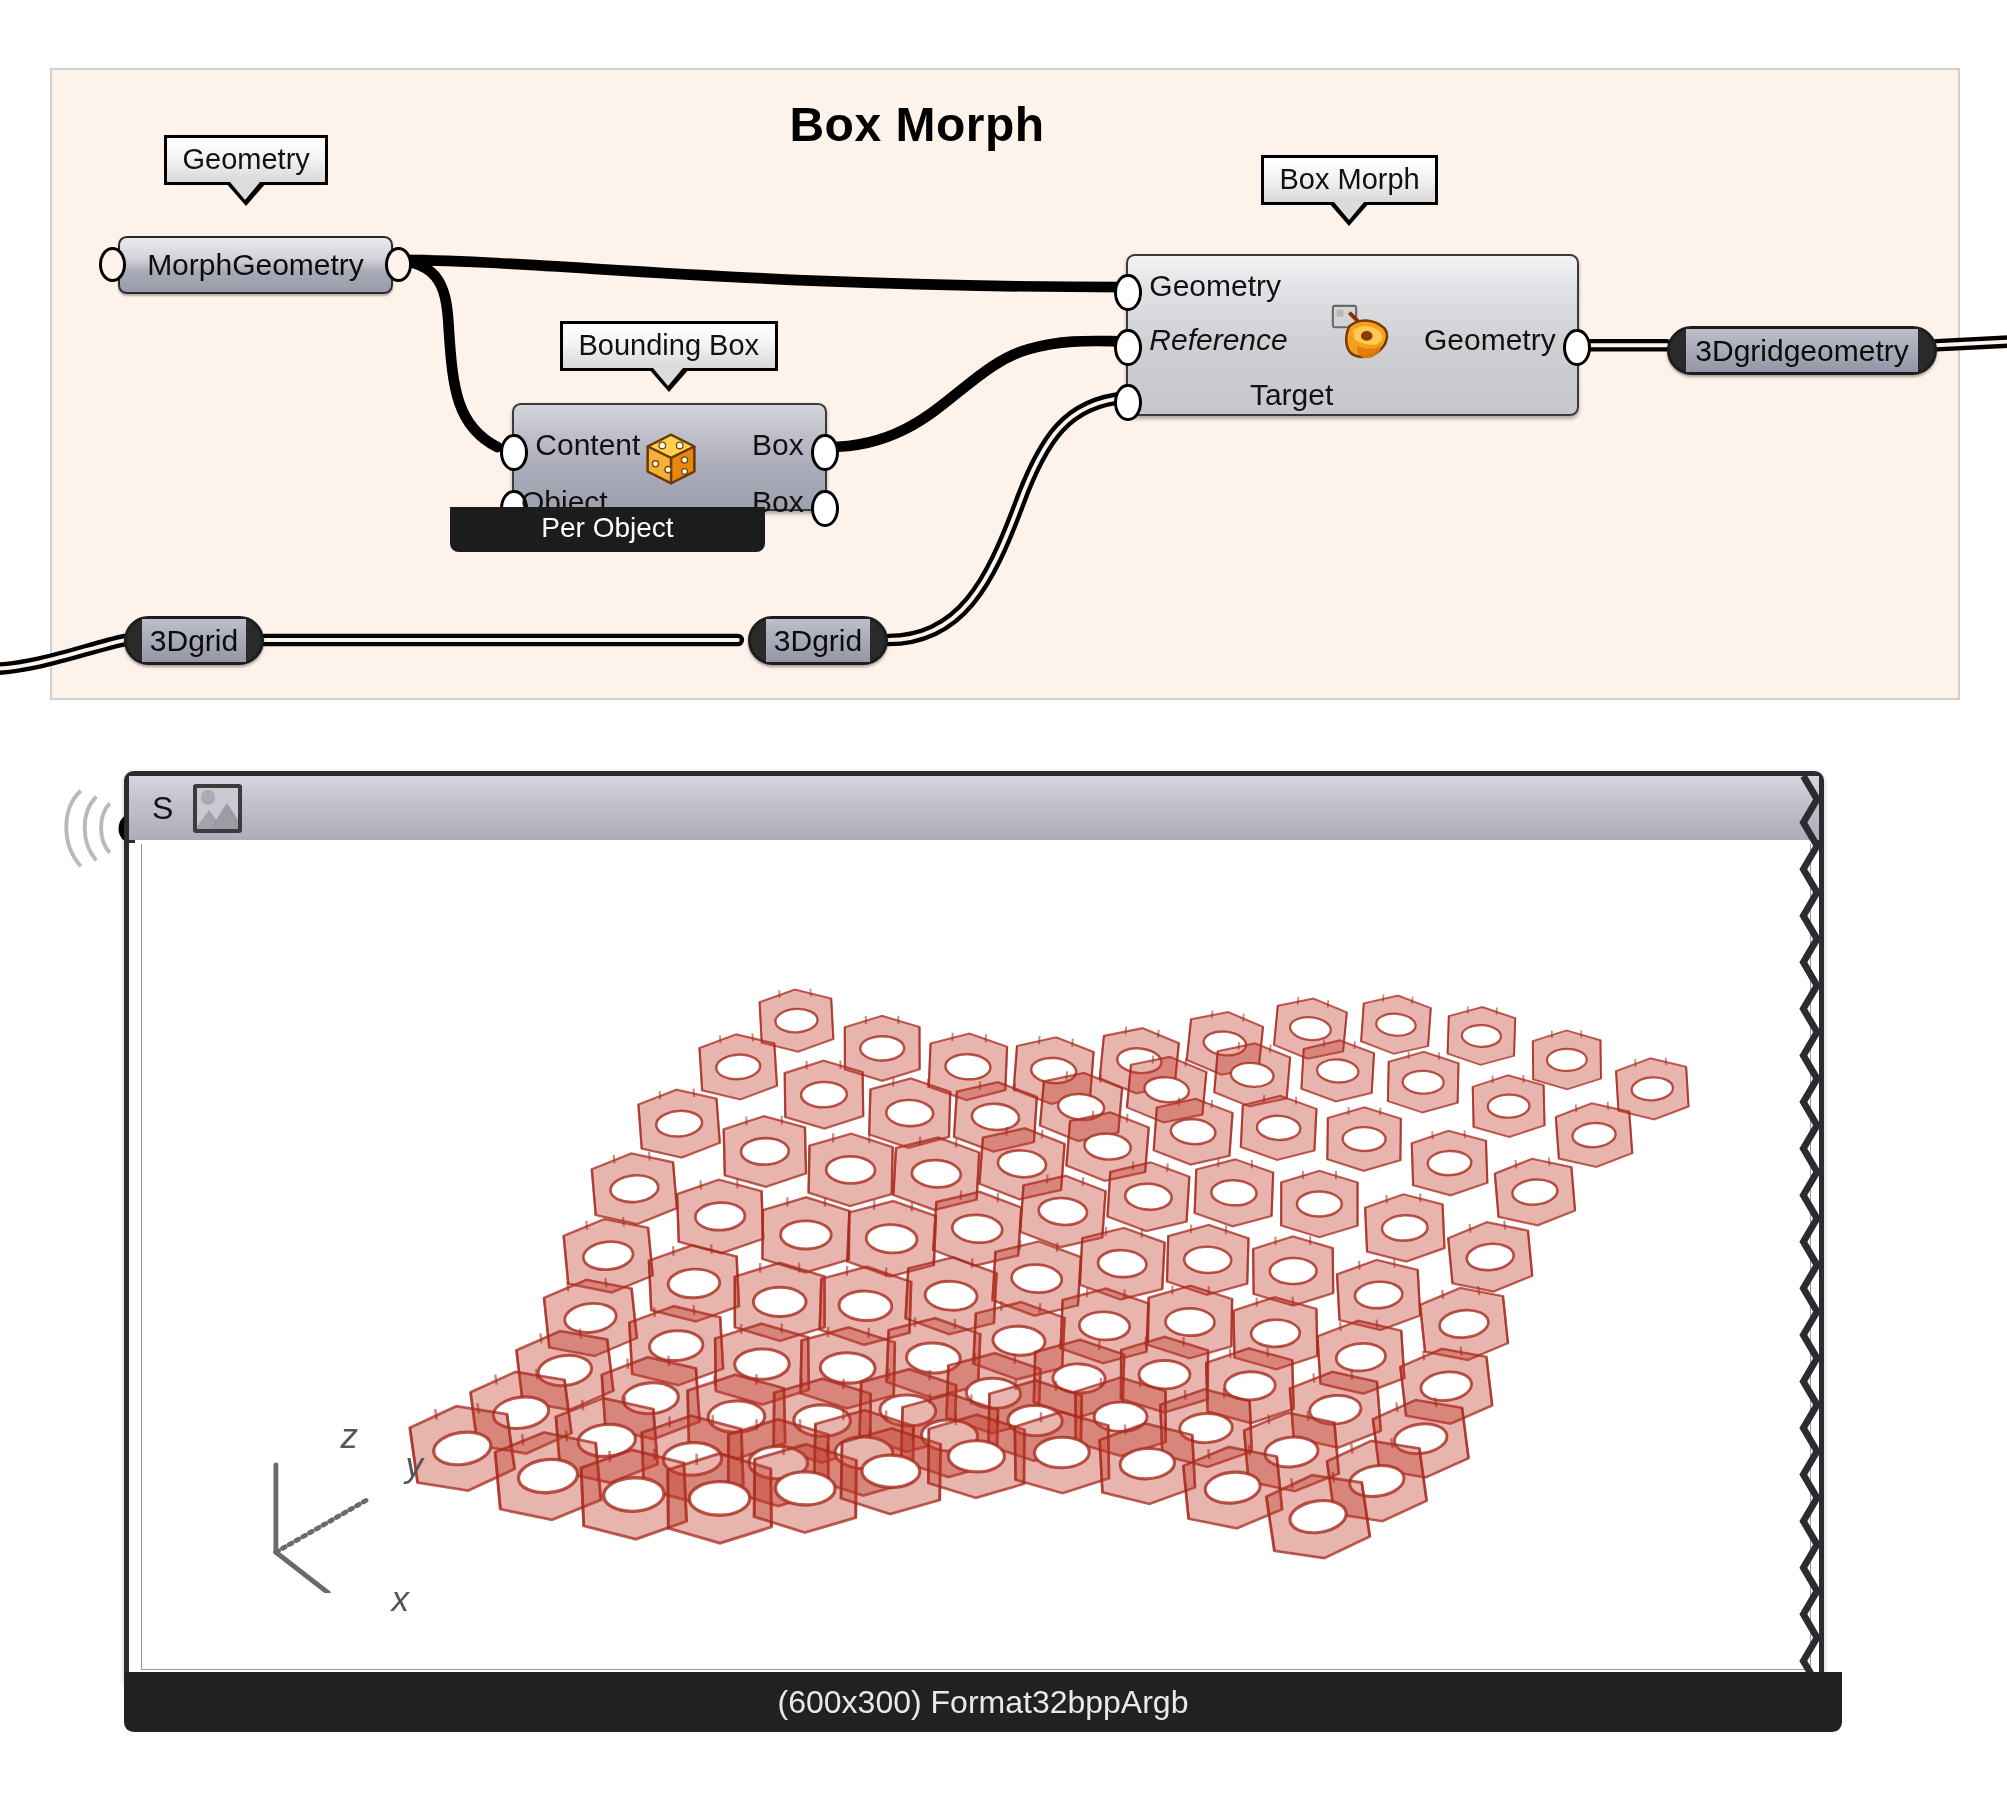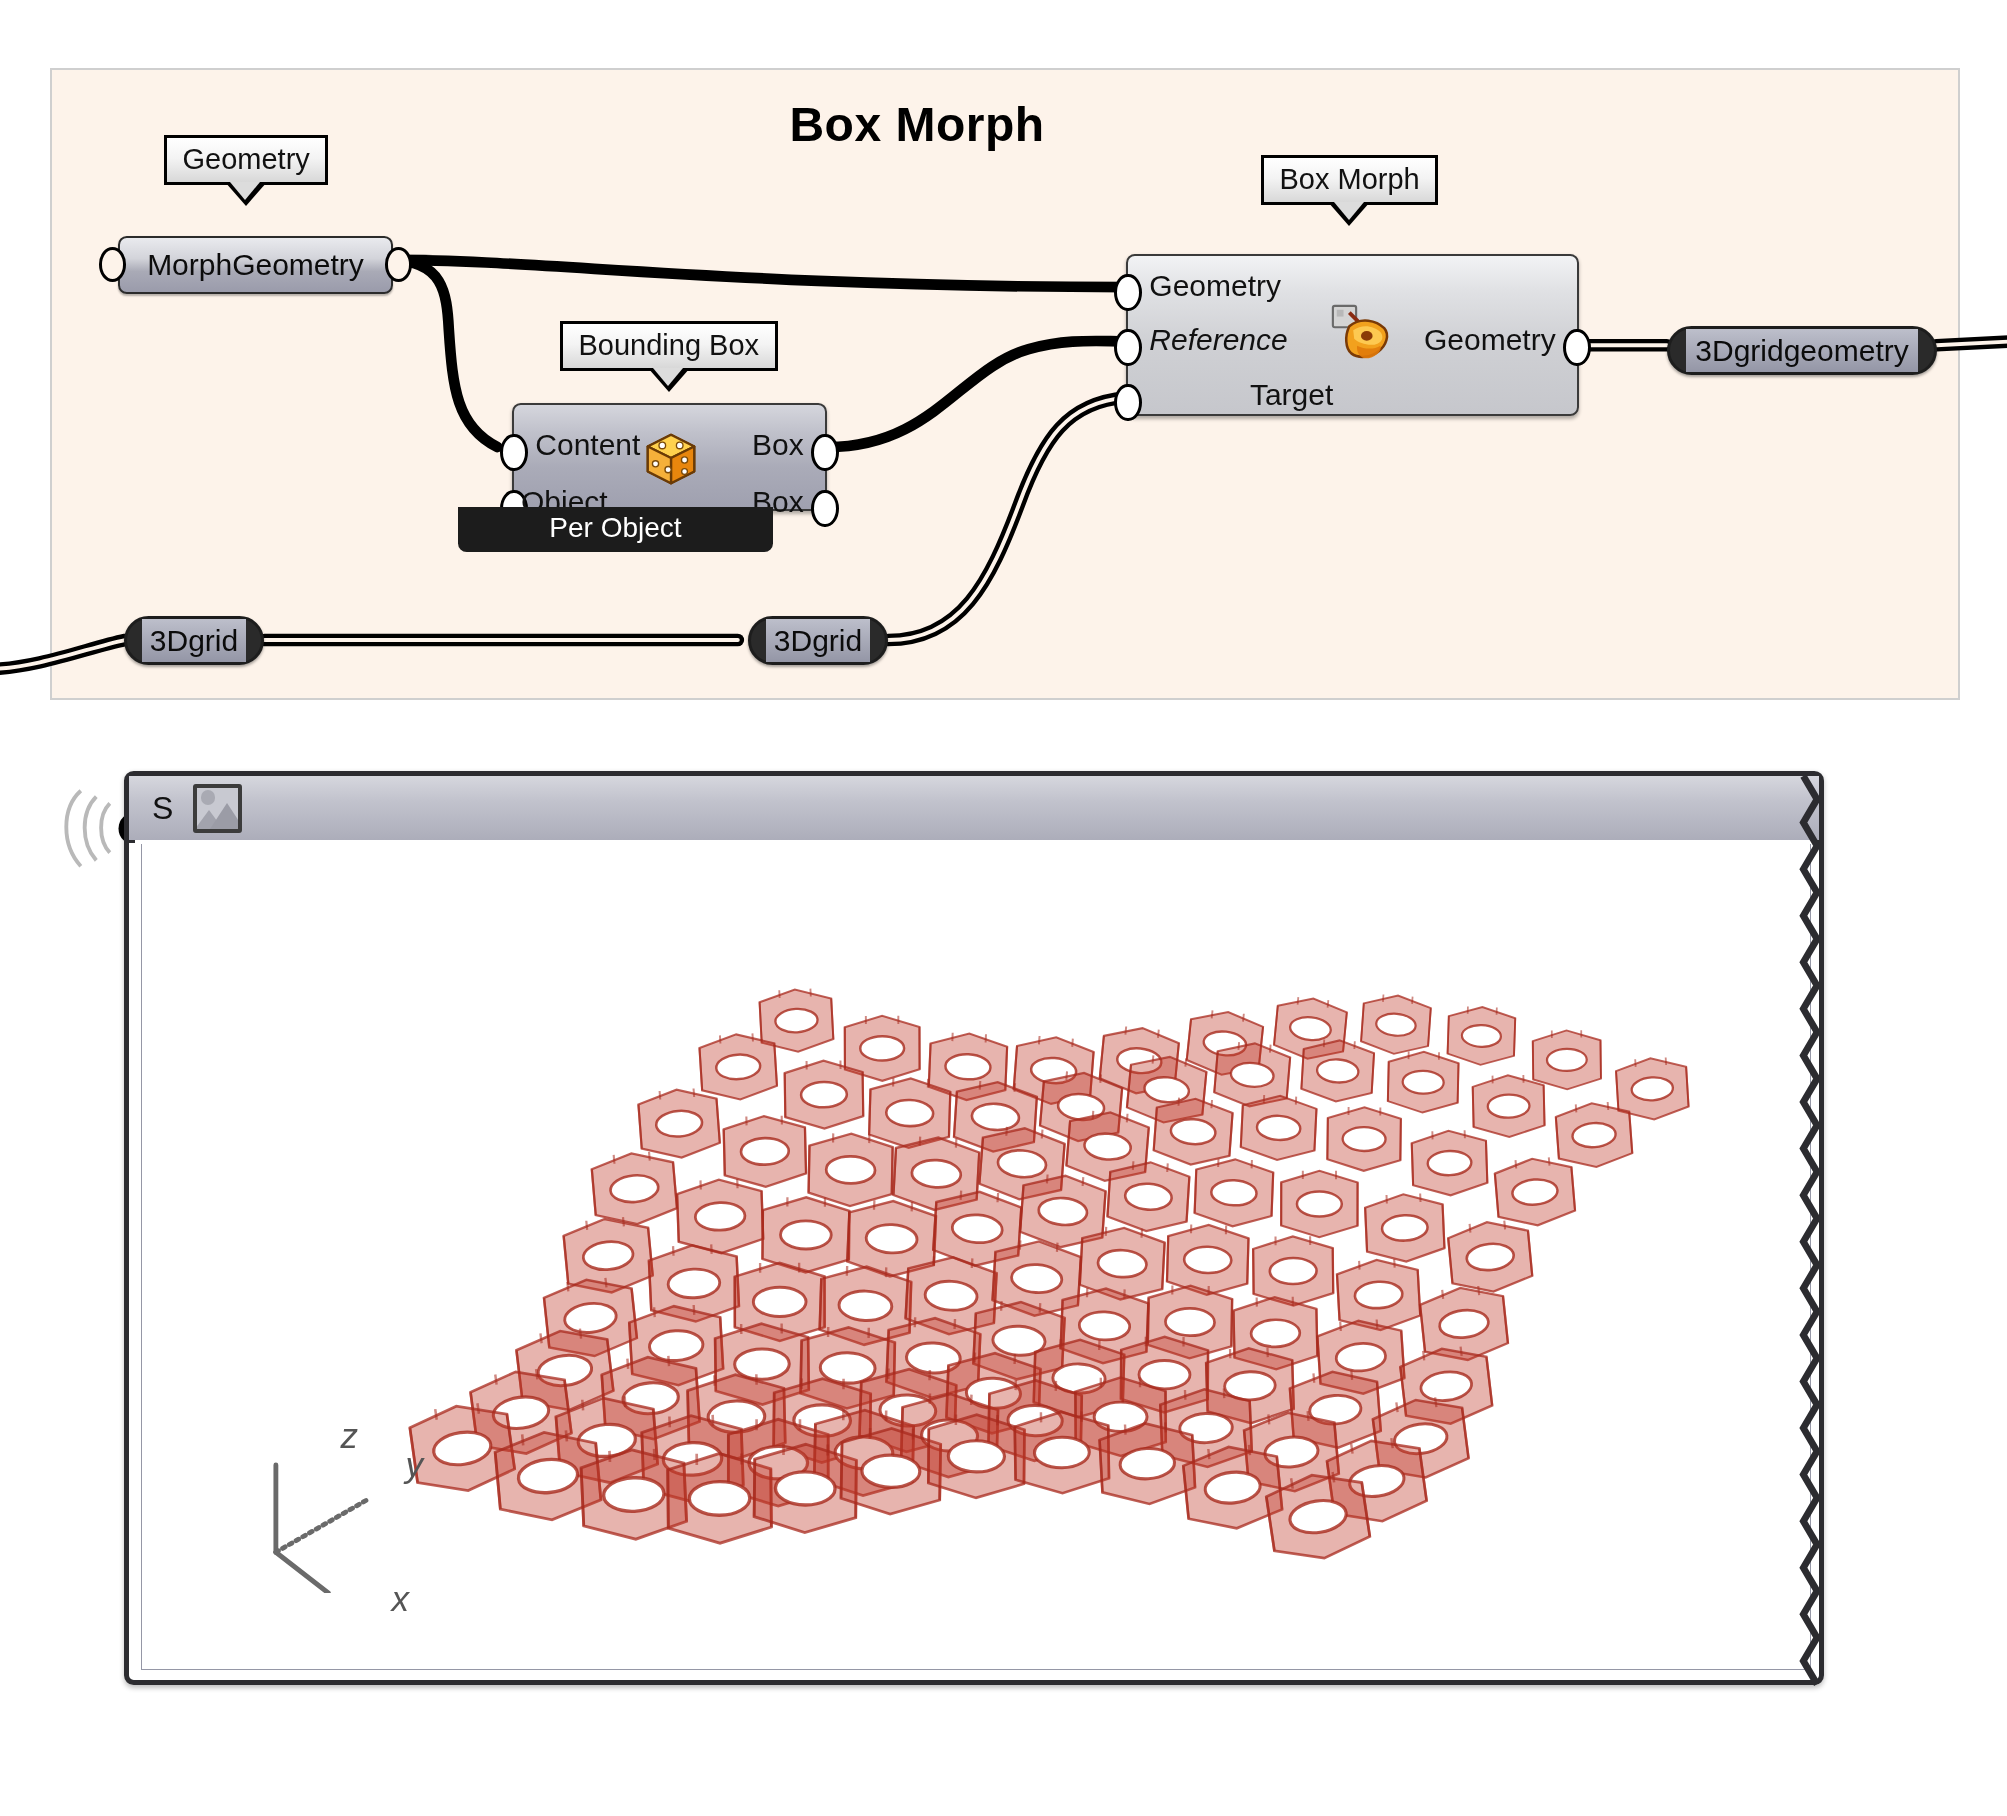--- a/index.html
+++ b/index.html
@@ -69,21 +69,21 @@
   .comp.dark{background:linear-gradient(to bottom,#d5d6dd 0%,#c0c1cb 26%,#aaabb8 60%,#9fa0af 100%);}
   .comp .row{position:absolute;font-size:30px;color:#111;white-space:nowrap;}
   .comp .in{left:21.3px;}
   .comp .out{right:21.3px;text-align:right;}
   .nub{position:absolute;width:21.3px;height:31px;border:3.9px solid #000;background:#ffffff;border-radius:50%;}
   .nub.l{left:-13.6px;}
   .nub.r{right:-13.6px;}
 
   .nick{
     position:absolute;background:#1c1c1c;color:#fff;font-size:28px;
-    text-align:center;padding:4.9px 0 7.8px 0;border-radius:0 0 8.7px 8.7px;margin-left:8px;
+    text-align:center;padding:4.9px 0 7.8px 0;border-radius:0 0 8.7px 8.7px;
   }
 
   
   .icon-wrap{position:absolute;display:block;}
 
   
   #viewer{position:absolute;left:124px;top:771px;width:1737px;height:961px;}
   #viewer-body{
     position:absolute;left:0;top:0;width:1700px;height:914px;
     border:5.8px solid #2c2c30;border-radius:9.7px;box-sizing:border-box;background:#ffffff;
@@ -414,14 +414,17 @@
 
     <svg id="zigzag" viewBox="0 0 46 942" preserveAspectRatio="none">
       <path d="M 30,0 L 44,24 L 30,48 L 44,72 L 30,96 L 44,120 L 30,144 L 44,168 L 30,192 L 44,216
                L 30,240 L 44,264 L 30,288 L 44,312 L 30,336 L 44,360 L 30,384 L 44,408 L 30,432
                L 44,456 L 30,480 L 44,504 L 30,528 L 44,552 L 30,576 L 44,600 L 30,624 L 44,648
                L 30,672 L 44,696 L 30,720 L 44,744 L 30,768 L 44,792 L 30,816 L 44,840 L 30,864
                L 44,888 L 30,912 L 44,936" fill="none" stroke="#2c2c30" stroke-width="7"></path>
     </svg>
   </div>
 
+  <div id="caption-bar">
+    <span>(600x300) Format32bppArgb</span>
+  </div>
 </div>
 
 
 </body></html>

